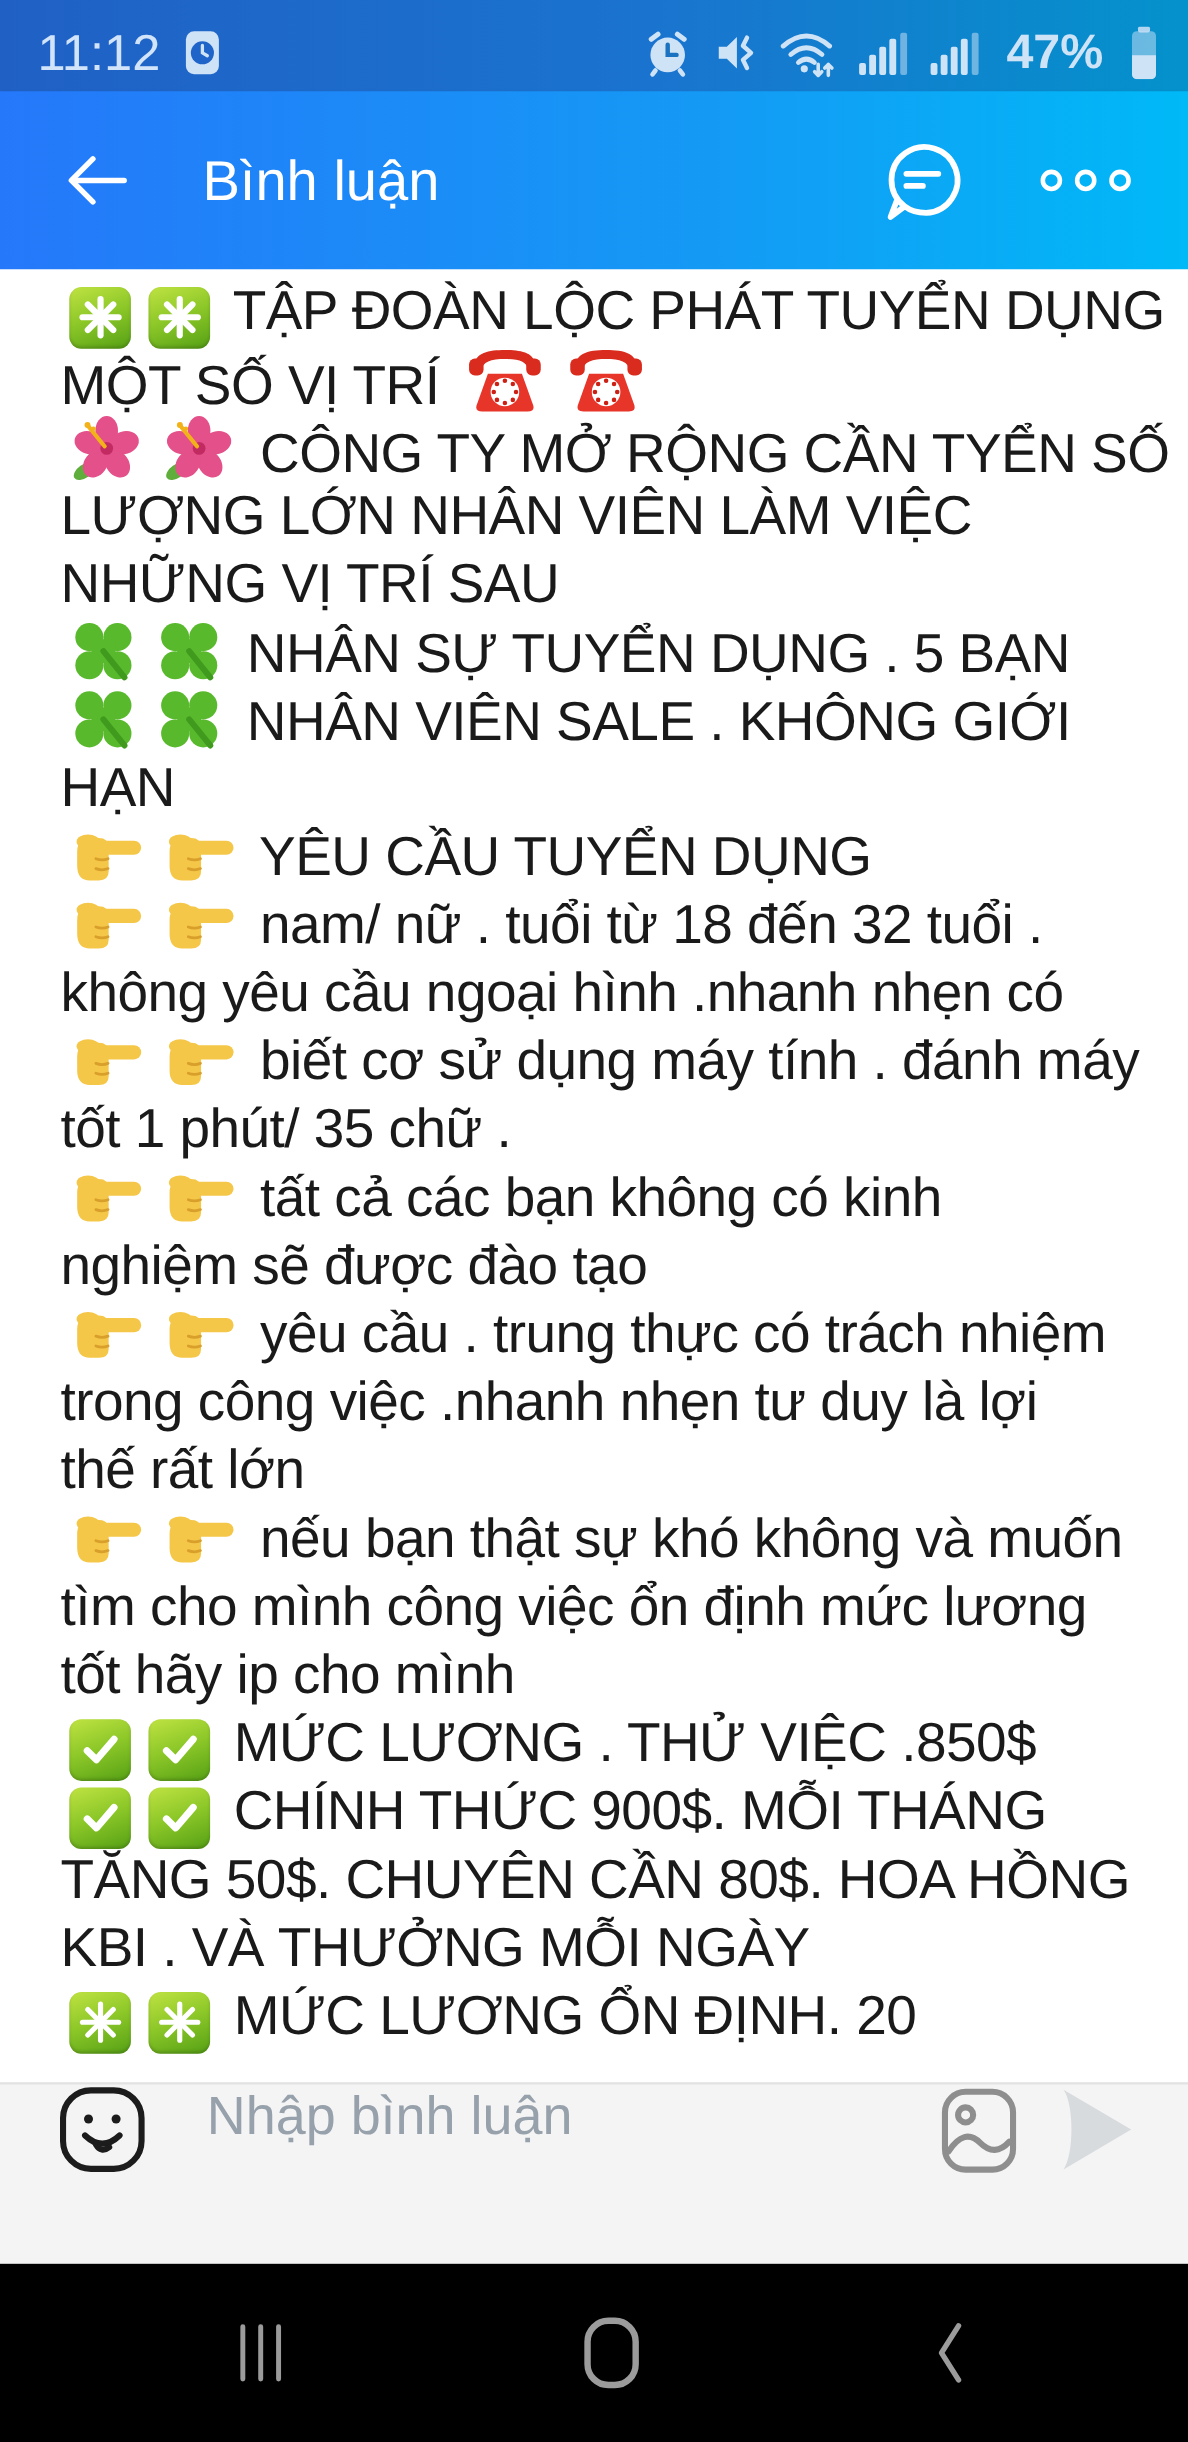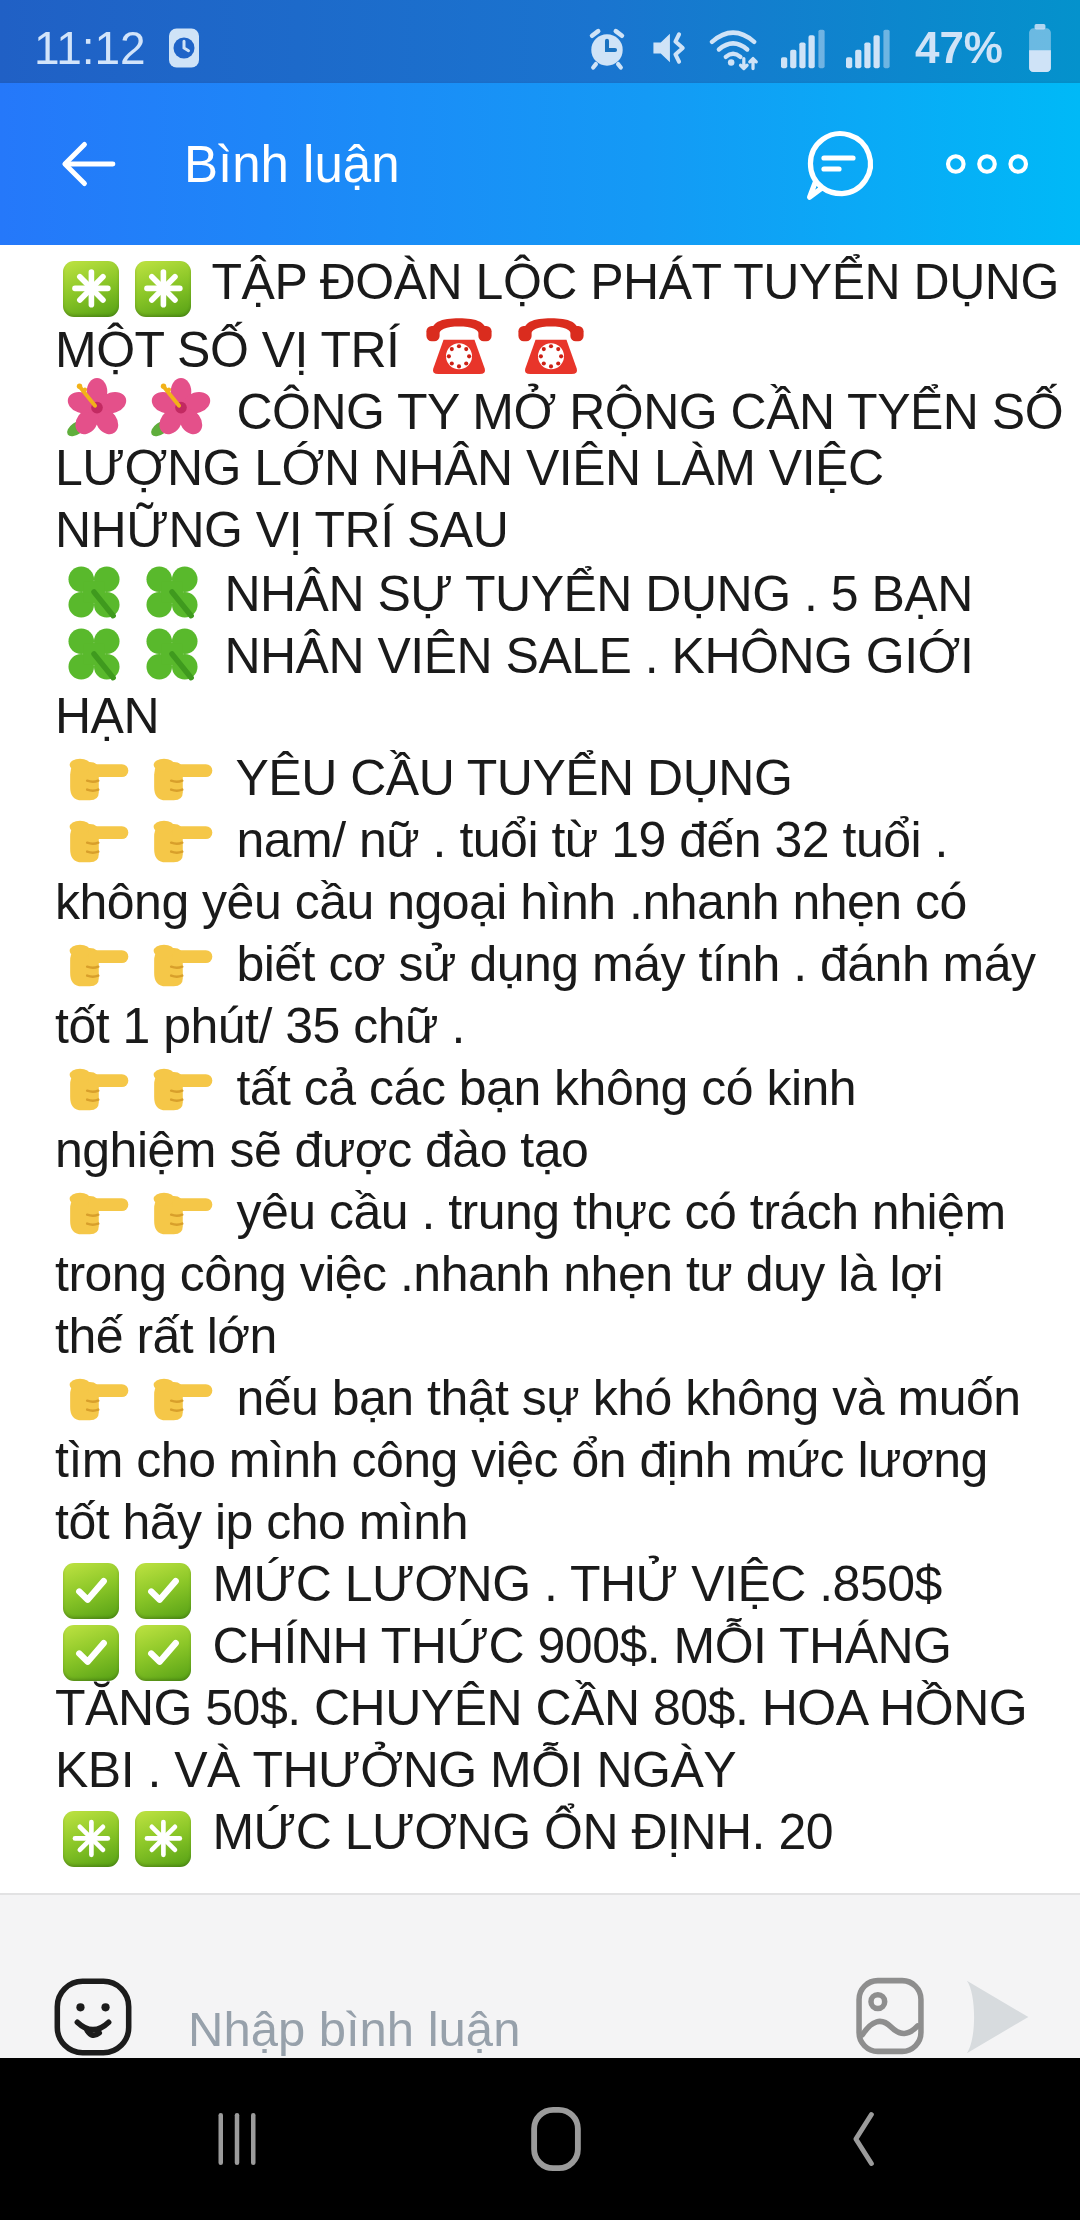--- a/index.html
+++ b/index.html
@@ -50,21 +50,21 @@
   }
   .emj-asterisk svg,.emj-check svg,.emj-sparkle svg{width:80%;height:80%;}
   .emj-telephone{width:76px;height:66px;}
   .emj-hibiscus{width:68px;height:66px;}
   .emj-clover{width:62px;height:62px;}
   .emj-point-right{width:68px;height:58px;}
   
   .composer{
     position:absolute;top:1893px;left:0;width:1080px;height:165px;
     background:#f4f4f5;border-top:2px solid #e2e2e3;
-    display:flex;align-items:flex-end;padding:0 46px 0 52px;box-sizing:border-box;
+    display:flex;align-items:flex-start;padding:0 46px 0 52px;box-sizing:border-box;
   }
   .composer-input{
     flex:1;margin-left:52px;margin-right:30px;background:transparent;border:none;outline:none;
     font-family:"Liberation Sans","DejaVu Sans",sans-serif;
     font-size:49px;color:#3c4650;
   }
   .composer-input::placeholder{color:#97a1ab;opacity:1;}
   .composer .gap{width:56px;}
   
   .nav-bar{
@@ -352,21 +352,21 @@
           <g fill="#f5c748">
             <path d="M4 14 Q4 7 11 7 L15 7 Q20 7 20 12 L20 24 Q20 28.5 15 28.5 L10.5 28.5 Q4 28.5 4 21 Z"></path>
             <rect x="14" y="8.3" width="22.5" height="7.2" rx="3.6"></rect>
             <ellipse cx="9.5" cy="8.8" rx="5.8" ry="3.6"></ellipse>
           </g>
           <g stroke="#d89f2b" stroke-width="1.4" fill="none" stroke-linecap="round">
             <path d="M13.5 17.5 q3.2 1.2 6.2 0"></path>
             <path d="M13.5 22.5 q3.2 1.2 6.2 0"></path>
           </g>
         </svg>
-      </span><span> nam/ nữ . tuổi từ 19 đến 32 tuổi .</span></div>
+      </span><span> nam/ nữ . tuổi từ 18 đến 32 tuổi .</span></div>
     <div class="line"><span>không yêu cầu ngoại hình .nhanh nhẹn có</span></div>
     <div class="line"><span class="emj emj-point-right">
         <svg viewBox="0 0 38 32">
           <g fill="#f5c748">
             <path d="M4 14 Q4 7 11 7 L15 7 Q20 7 20 12 L20 24 Q20 28.5 15 28.5 L10.5 28.5 Q4 28.5 4 21 Z"></path>
             <rect x="14" y="8.3" width="22.5" height="7.2" rx="3.6"></rect>
             <ellipse cx="9.5" cy="8.8" rx="5.8" ry="3.6"></ellipse>
           </g>
           <g stroke="#d89f2b" stroke-width="1.4" fill="none" stroke-linecap="round">
             <path d="M13.5 17.5 q3.2 1.2 6.2 0"></path>

